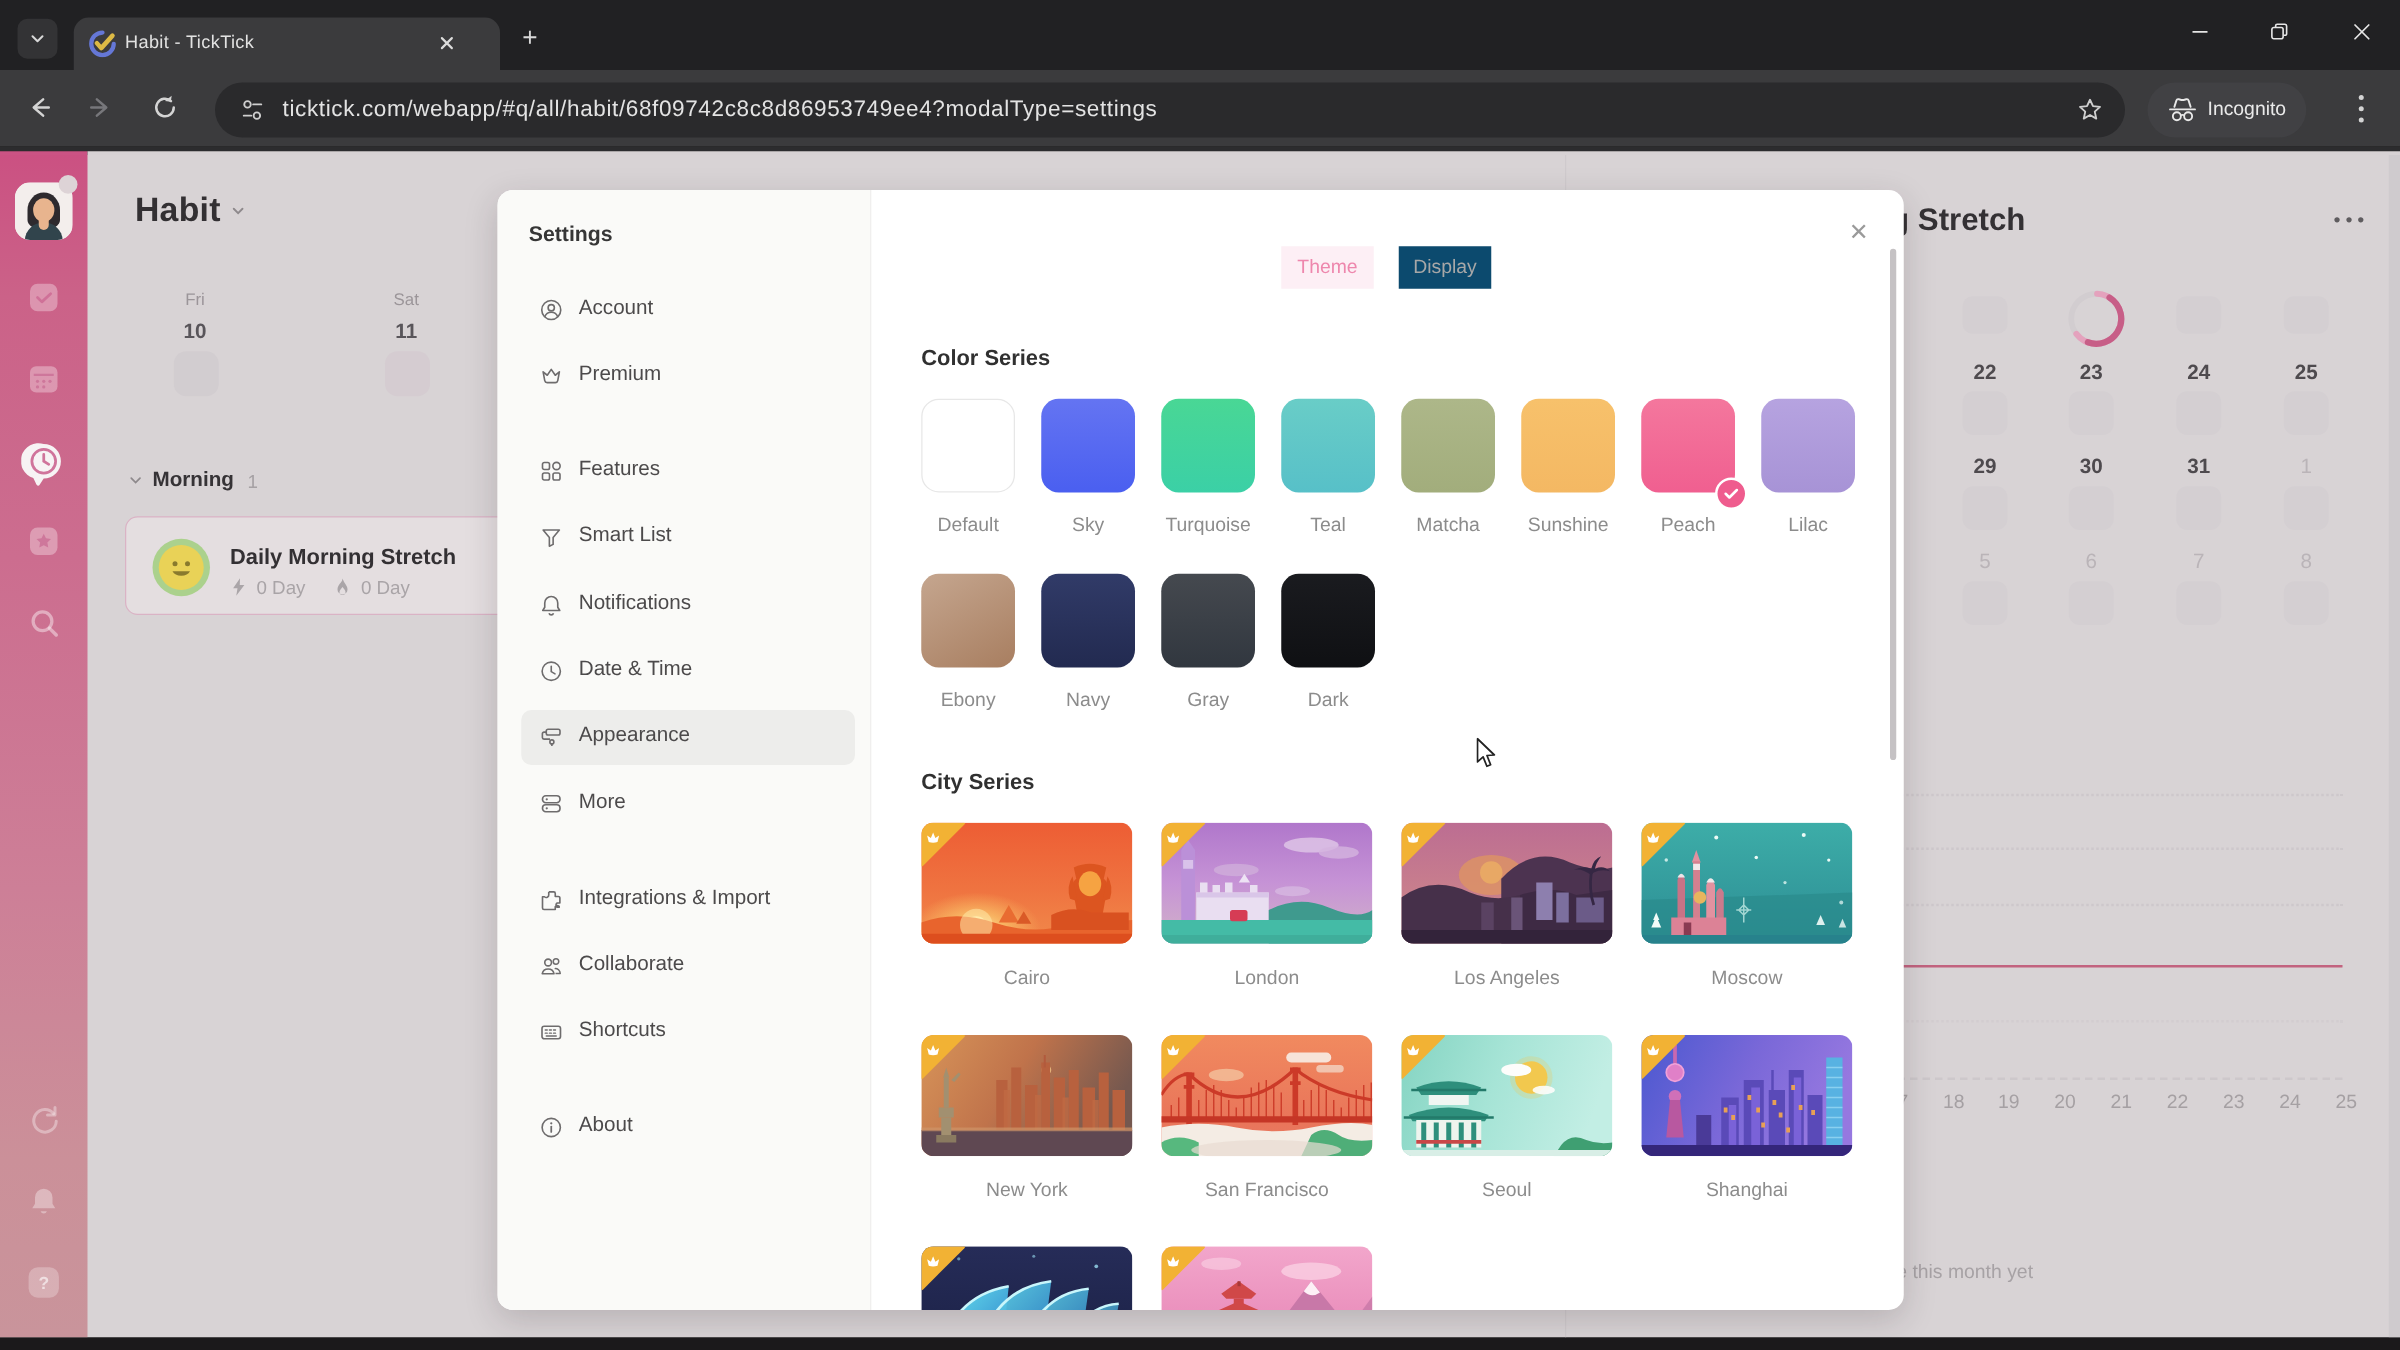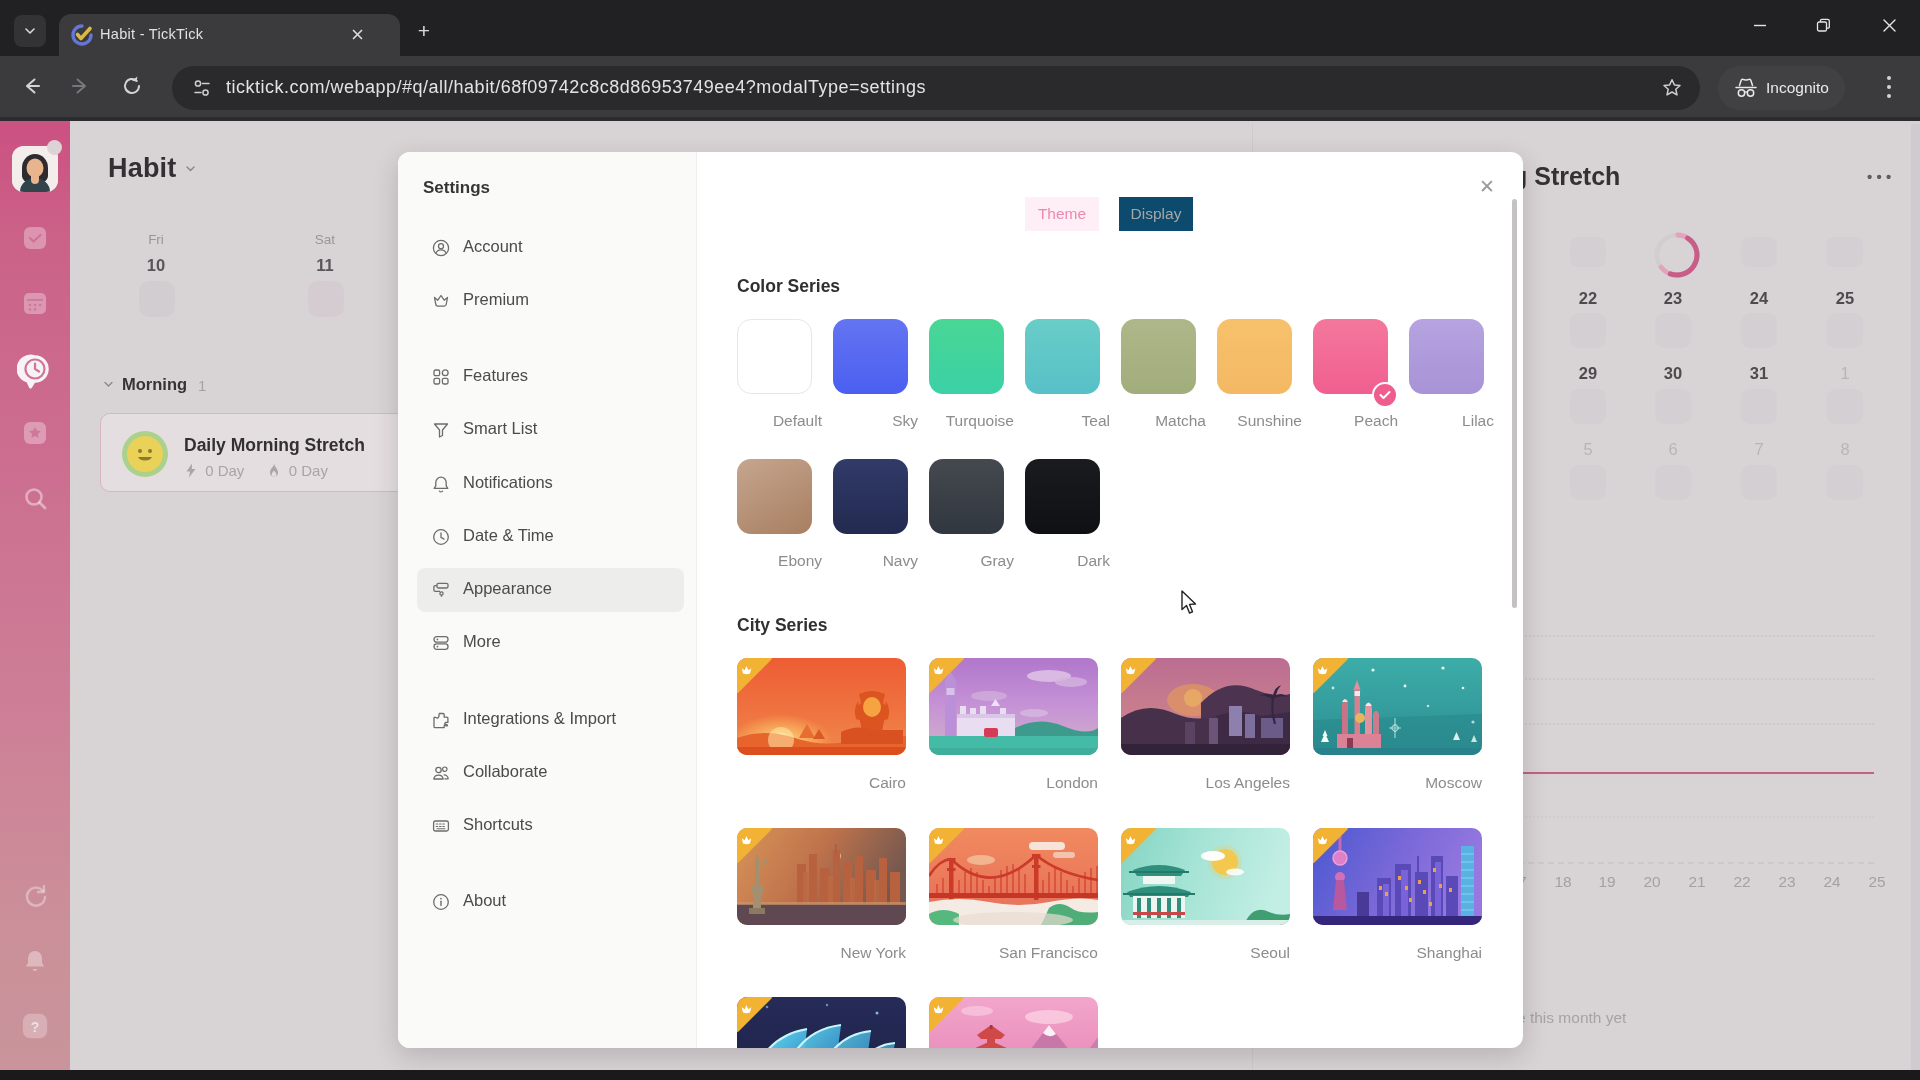--- a/index.html
+++ b/index.html
@@ -72,21 +72,21 @@
   .navitem { left:19px; width:267px; height:44px; border-radius:8px; }
   .navitem.sel { background:#ededeb; }
   .navitem .nic { position:absolute; left:15px; top:13px; width:18px; height:18px; }
   .navitem .ntx { position:absolute; left:46px; top:11px; font-size:16.5px; color:#4c4a4b; }
   #mclose { left:1079px; top:25px; width:20px; height:20px; color:#9a9a9a; font-size:19px; line-height:20px; text-align:center; font-weight:300;}
   .tab { top:45px; width:74px; height:34px; border-radius:0; font-size:15.5px; text-align:center; line-height:34px; }
   #tabtheme { left:627px; background:#fdeff5; color:#ee87ad; }
   #tabdisplay { left:721px; background:#0c4a6e; color:#a7a7a7; }
   .mhead { left:339px; font-size:17.5px; font-weight:bold; color:#303030; }
   .swatch { width:75px; height:75px; border-radius:14px; }
-  .swlabel, .citylabel { text-align:right; font-size:15.5px; color:#8c8c8c; }
+  .swlabel, .citylabel { text-align:center; font-size:15.5px; color:#8c8c8c; }
   .swlabel { width:95px; }
   .citylabel { width:169px; }
   .city { width:169px; height:97px; border-radius:10px; overflow:hidden; }
   .fold { position:absolute; left:0; top:0; }
   #mscroll { left:1114px; top:47px; width:5px; height:409px; border-radius:3px; background:#c5c2c4; }
 </style>
 </head>
 <body>
 <div id="stage">
 

